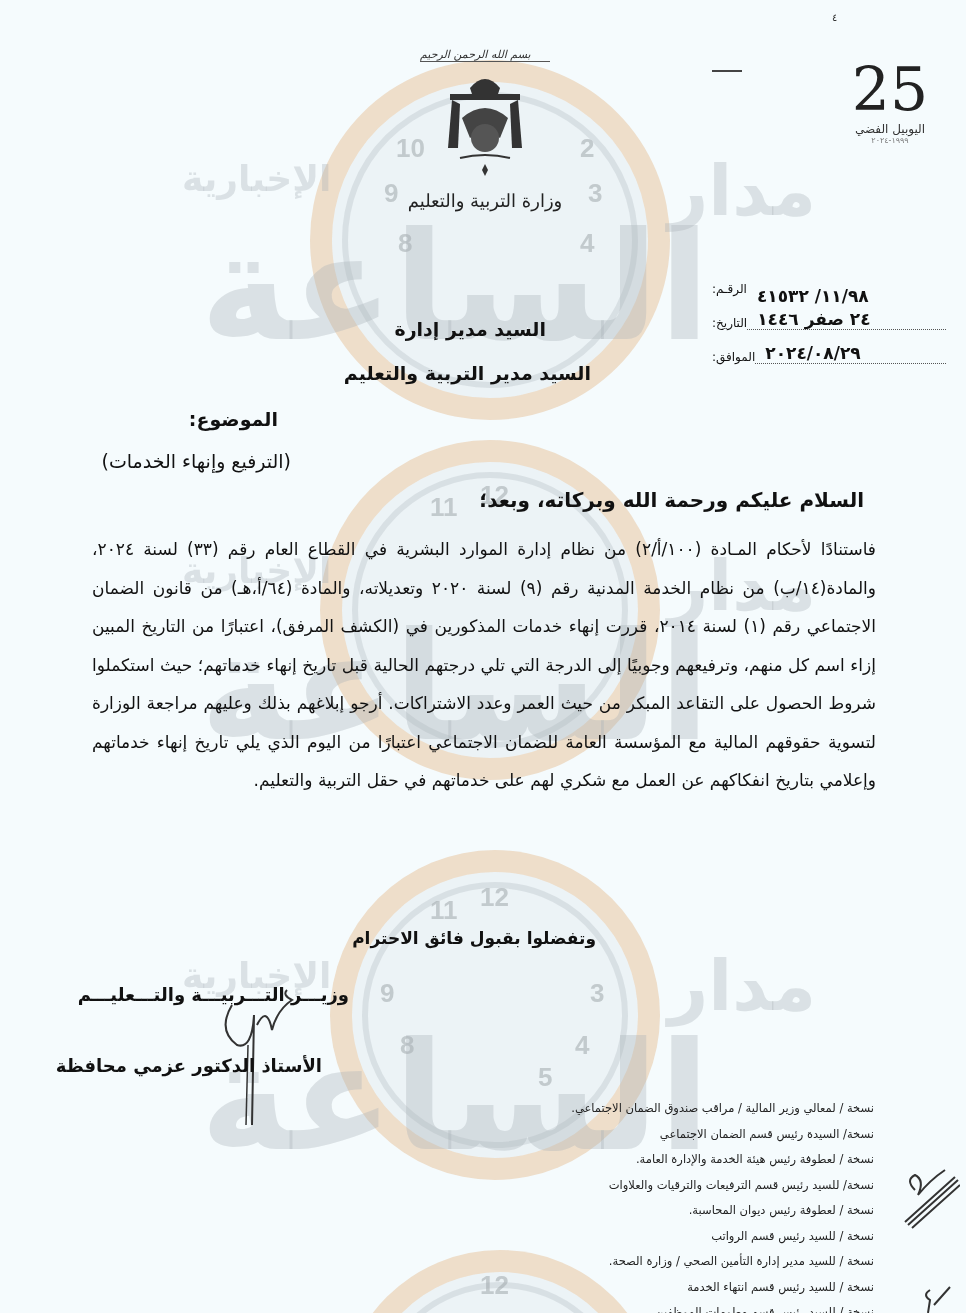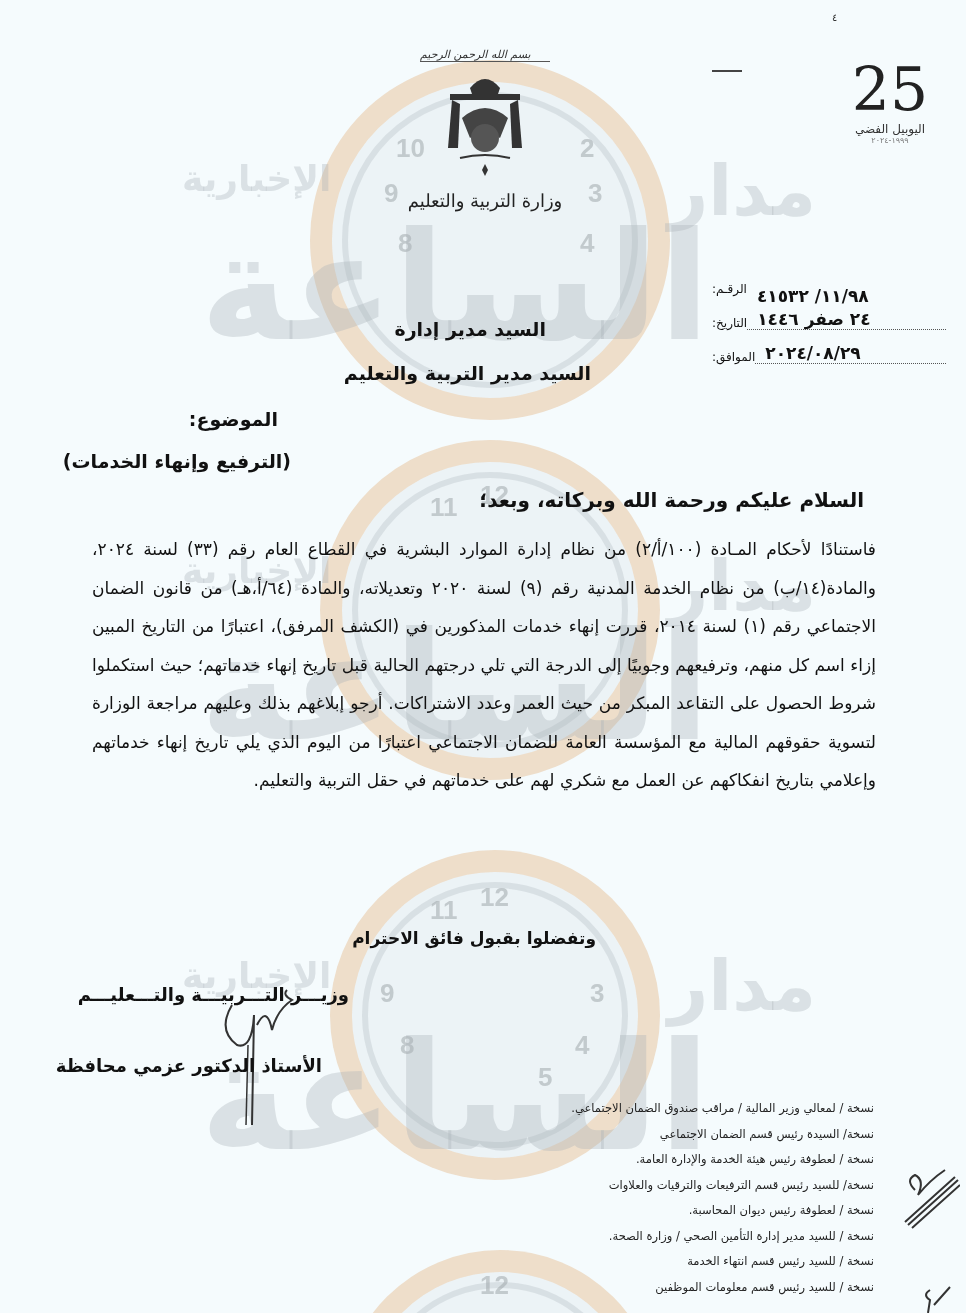--- a/index.html
+++ b/index.html
@@ -34,21 +34,21 @@
   .jubilee .lbl { font-size:12px; color:#333; margin-top:4px; }
   .jubilee .yrs { font-size:8px; color:#777; }
 
   .meta { right:20px; top:262px; width:240px; font-size:12px; }
   .meta-row { display:flex; flex-direction:row-reverse; align-items:flex-end; height:34px; }
   .meta-label { color:#111; font-size:12px; margin-left:6px; white-space:nowrap; }
   .meta-val { font-weight:bold; font-size:17px; border-bottom:1px dotted #555; flex:1; text-align:left; padding-left:10px; }
 
   .addressee { right:375px; font-weight:bold; font-size:19px; }
   .subject-label { right:688px; top:408px; font-weight:bold; font-size:19px; }
-  .subject { right:675px; top:450px; font-weight:bold; font-size:19px; }
+  .subject { right:675px; top:450px; font-weight:normal; font-size:19px; }
   .greeting { right:102px; top:488px; font-weight:bold; font-size:20px; }
   .body-text { left:92px; width:784px; top:530px; font-size:17px; line-height:38.5px; text-align:justify; text-align-last:right; direction:rtl; }
   .closing { right:370px; top:928px; font-weight:bold; font-size:17px; }
   .sig-title { right:617px; top:984px; font-weight:bold; font-size:18px; letter-spacing:2px; }
   .sig-name { right:644px; top:1055px; font-weight:bold; font-size:18px; }
   .signature { left:212px; top:985px; width:90px; height:140px; }
 
   .cc { right:92px; top:1096px; font-size:11.5px; line-height:25.5px; color:#222; }
   .initials { left:900px; top:1150px; width:60px; height:80px; }
   .initials2 { left:920px; top:1285px; width:40px; height:28px; }
@@ -155,20 +155,21 @@
 </svg>
 
 <div class="abs sig-name rtl">الأستاذ الدكتور عزمي محافظة</div>
 
 <div class="abs cc rtl">
   <div>نسخة / لمعالي وزير المالية / مراقب صندوق الضمان الاجتماعي.</div>
   <div>نسخة/ السيدة رئيس قسم الضمان الاجتماعي</div>
   <div>نسخة / لعطوفة رئيس هيئة الخدمة والإدارة العامة.</div>
   <div>نسخة/ للسيد رئيس قسم الترفيعات والترقيات والعلاوات</div>
   <div>نسخة / لعطوفة رئيس ديوان المحاسبة.</div>
+  <div>نسخة / للسيد رئيس قسم الرواتب</div>
   <div>نسخة / للسيد مدير إدارة التأمين الصحي / وزارة الصحة.</div>
   <div>نسخة / للسيد رئيس قسم انتهاء الخدمة</div>
   <div>نسخة / للسيد رئيس قسم معلومات الموظفين</div>
 </div>
 
 <svg class="abs initials" viewBox="0 0 60 80">
   <path d="M15 40 Q5 30 15 25 Q25 30 18 45 Q30 30 45 20" stroke="#333" stroke-width="2" fill="none"></path>
   <path d="M8 75 L58 30 M12 78 L60 35 M5 72 L55 27" stroke="#333" stroke-width="2" fill="none"></path>
 </svg>
 <svg class="abs initials2" viewBox="0 0 40 28">

